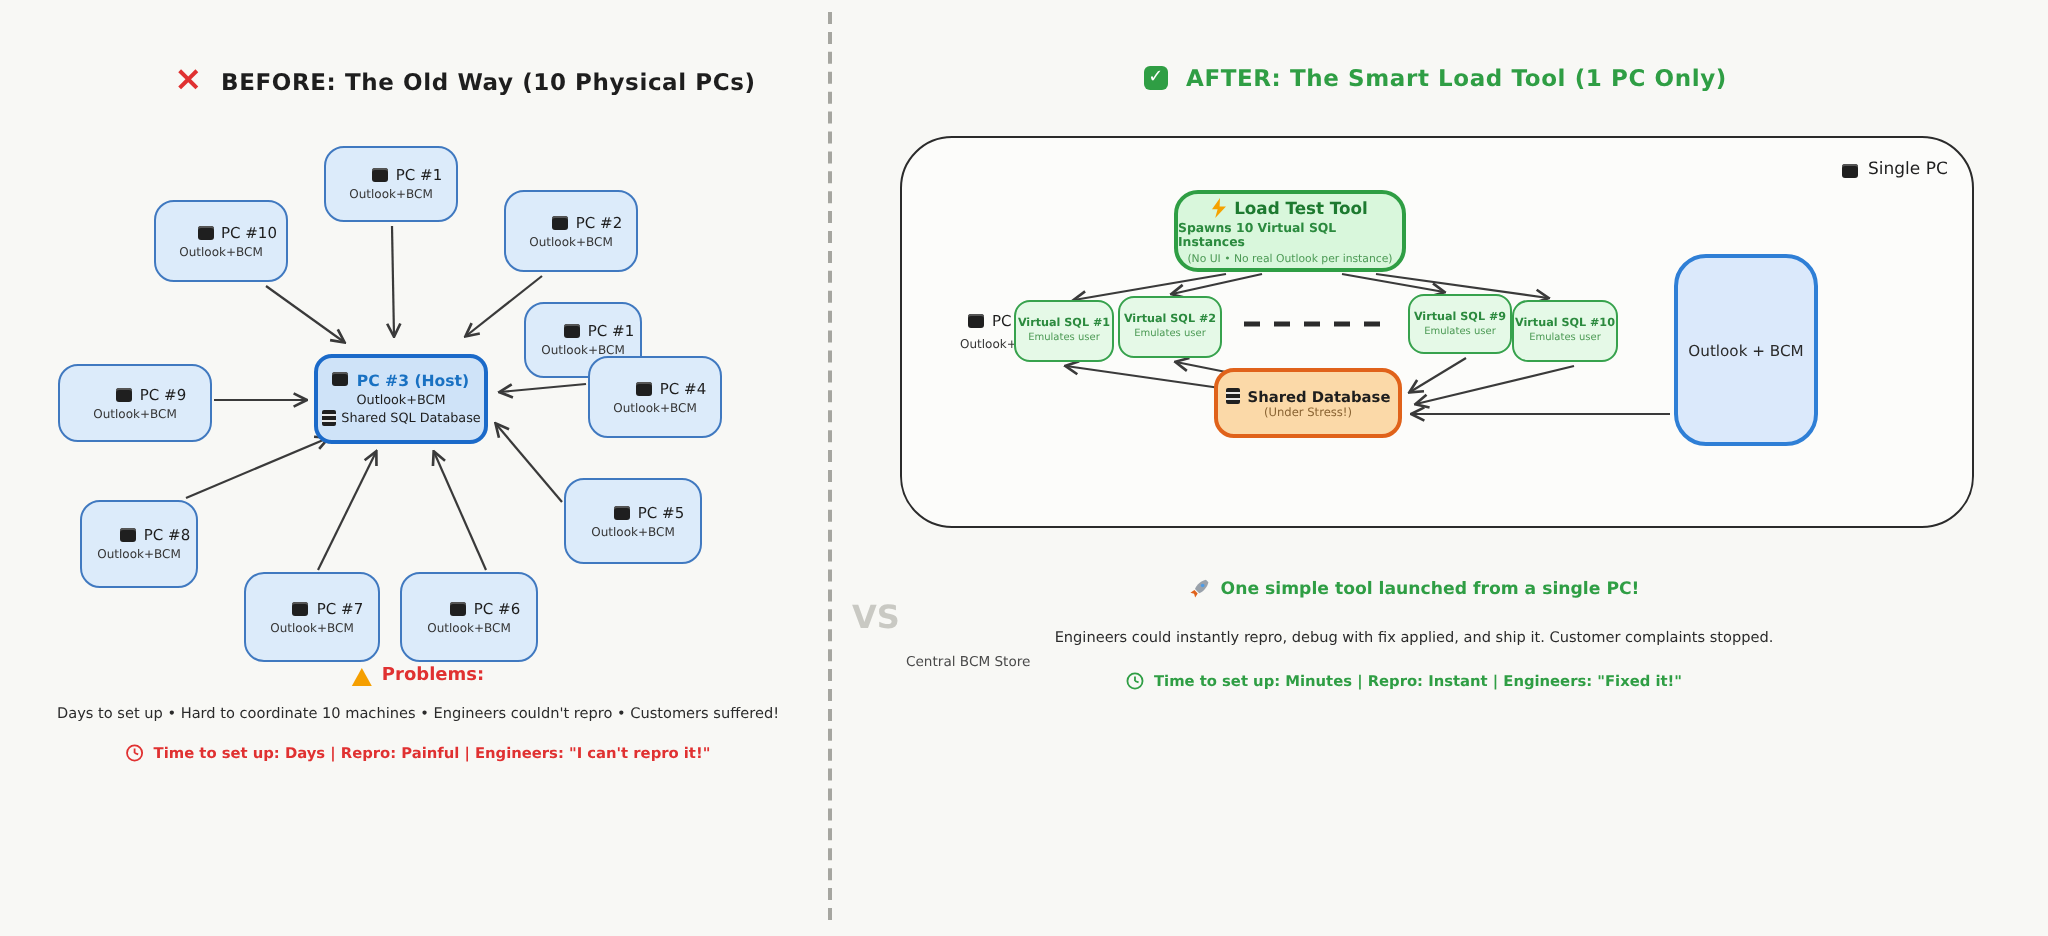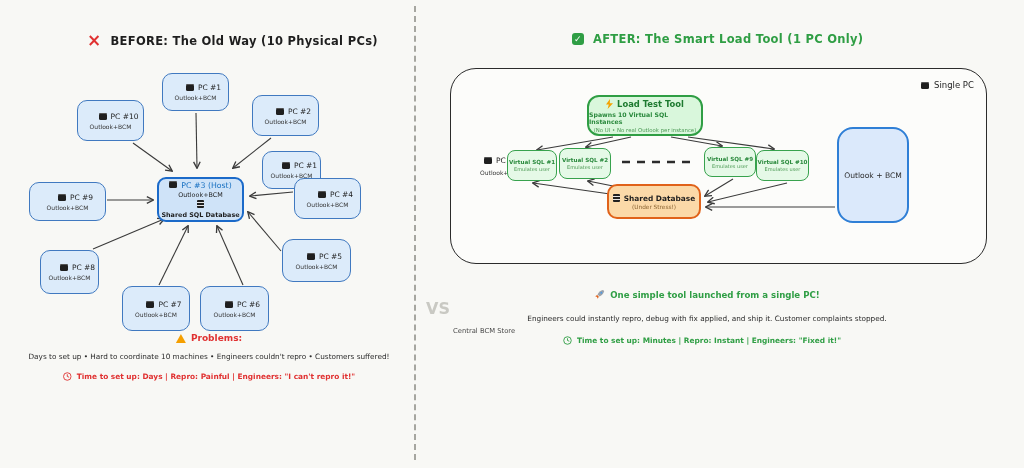--- a/index.html
+++ b/index.html
@@ -17,23 +17,23 @@
   .pc-node{position:absolute;background:#dcebfa;border:1.6px solid #4079c0;border-radius:10px;box-sizing:border-box;
     display:flex;flex-direction:column;align-items:center;justify-content:center;gap:2px;z-index:2;}
   .pc-title{display:flex;align-items:center;gap:4px;font-size:7.5px;font-weight:normal;color:#1e1e1e;padding-left:16px;}
   .pc-sub{font-size:6px;color:#363636;}
   .icon-pc{display:inline-block;width:8px;height:7px;background:#1f1f1f;border-radius:1.5px;box-shadow:inset 0 1px 0 #555;}
   .icon-db{display:inline-block;width:7px;height:8px;border-radius:1px;
     background:linear-gradient(#202020 0 2px,#e8e8e8 2px 3px,#202020 3px 5px,#e8e8e8 5px 6px,#202020 6px 8px);}
 
   .host-node{position:absolute;background:#cfe3f8;border:2.4px solid #1b6ac9;border-radius:9px;box-sizing:border-box;
     display:flex;flex-direction:column;align-items:center;justify-content:center;gap:1px;z-index:2;}
-  .host-title{display:flex;align-items:flex-start;gap:4px;font-size:7.8px;font-weight:normal;color:#1971c2;}
+  .host-title{display:flex;align-items:flex-start;gap:4px;font-size:7.8px;font-weight:bold;color:#1971c2;}
   .host-sub{font-size:6.4px;color:#1e1e1e;}
-  .host-db{display:flex;align-items:center;gap:3px;font-size:6.4px;font-weight:bold;color:#1e1e1e;flex-direction:column;}
+  .host-db{display:flex;align-items:center;gap:3px;font-size:6.4px;font-weight:normal;color:#1e1e1e;}
 
   
   .center-line{position:absolute;transform:translateX(-50%);white-space:nowrap;display:flex;align-items:center;gap:5px;}
   .problems-title{color:#e03131;font-size:9px;font-weight:bold;}
   .warn-tri{width:0;height:0;border-left:5px solid transparent;border-right:5px solid transparent;border-bottom:9px solid #f59f00;display:inline-block;}
   .plain-line{color:#2b2b2b;font-size:7.3px;}
   .red-line{color:#e03131;font-size:7.4px;font-weight:bold;}
   .green-head{color:#2f9e44;font-size:8.6px;font-weight:bold;}
   .green-line{color:#2f9e44;font-size:7.4px;font-weight:bold;}
 
@@ -156,21 +156,21 @@
         </div>
         <div class="pc-sub">Outlook+BCM</div>
       </div>
       <div class="pc-node" style="left: 40px; top: 250px; width: 59px; height: 44px;">
         <div class="pc-title">
           <span class="icon-pc"></span>
           <span>PC #8</span>
         </div>
         <div class="pc-sub">Outlook+BCM</div>
       </div>
-      <div class="pc-node" style="left: 282px; top: 239px; width: 69px; height: 43px; border-radius: 11px;">
+      <div class="pc-node" style="left: 282px; top: 239px; width: 69px; height: 43px;">
         <div class="pc-title">
           <span class="icon-pc"></span>
           <span>PC #5</span>
         </div>
         <div class="pc-sub">Outlook+BCM</div>
       </div>
       <div class="pc-node" style="left: 122px; top: 286px; width: 68px; height: 45px;">
         <div class="pc-title">
           <span class="icon-pc"></span>
           <span>PC #7</span>

